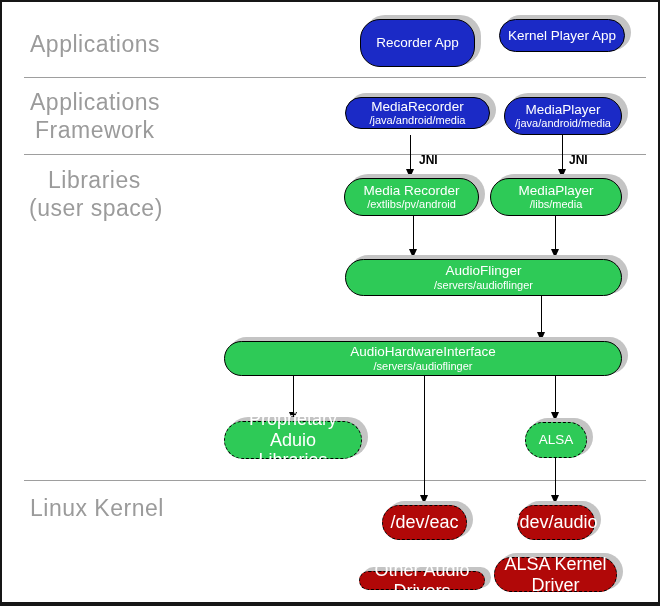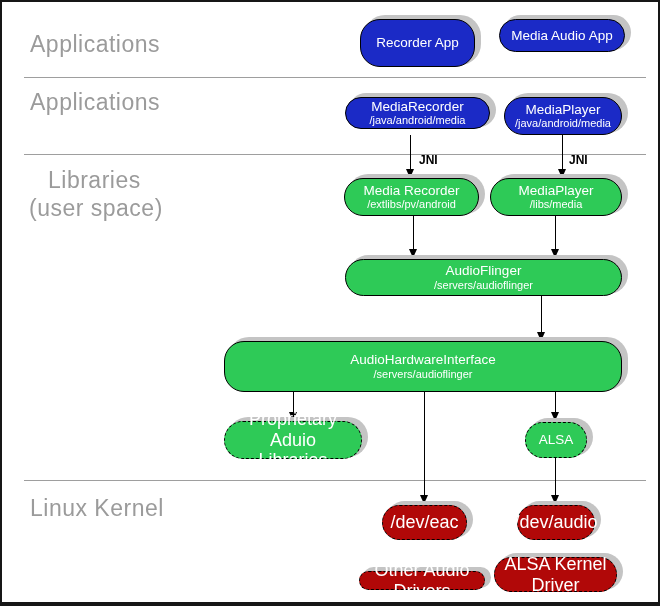--- a/index.html
+++ b/index.html
@@ -53,20 +53,21 @@
   }
 </style>
 </head>
 <body>
 
 <div class="frame">
 
   <div class="section-label" style="left:28px;top:28px">Applications</div>
 
   <div class="section-label" style="left:28px;top:86px">Applications</div>
+  <div class="section-label" style="left:33px;top:114px">Framework</div>
 
   <div class="section-label" style="left:46px;top:164px">Libraries</div>
   <div class="section-label" style="left:27px;top:192px">(user space)</div>
 
   <div class="section-label" style="left:28px;top:492px">Linux Kernel</div>
 
   <div class="divider" style="top:75px"></div>
   <div class="divider" style="top:152px"></div>
   <div class="divider" style="top:478px"></div>
 
@@ -80,21 +81,21 @@
   <div class="arrow" style="left:553px;top:374px;height:44px"></div>
   <div class="arrow" style="left:553px;top:456px;height:45px"></div>
 
   <div class="edge-label" style="left:417px;top:135px">JNI</div>
   <div class="edge-label" style="left:567px;top:135px">JNI</div>
 
   <div class="pill blue" style="left:358px;top:17px;width:115px;height:48px">
     <span class="t">Recorder App</span>
   </div>
   <div class="pill blue" style="left:497px;top:17px;width:126px;height:33px">
-    <span class="t">Media Audio App</span>
+    <span class="t">Kernel Player App</span>
   </div>
 
   <div class="pill blue" style="left:343px;top:95px;width:145px;height:32px">
     <span class="t">MediaRecorder</span>
     <span class="s">/java/android/media</span>
   </div>
   <div class="pill blue" style="left:502px;top:95px;width:118px;height:38px">
     <span class="t">MediaPlayer</span>
     <span class="s">/java/android/media</span>
   </div>
@@ -106,21 +107,21 @@
   <div class="pill green" style="left:488px;top:176px;width:132px;height:38px">
     <span class="t">MediaPlayer</span>
     <span class="s">/libs/media</span>
   </div>
 
   <div class="pill green" style="left:343px;top:257px;width:277px;height:37px">
     <span class="t">AudioFlinger</span>
     <span class="s">/servers/audioflinger</span>
   </div>
 
-  <div class="pill green" style="left:222px;top:339px;width:398px;height:51px">
+  <div class="pill green" style="left:222px;top:339px;width:398px;height:35px">
     <span class="t">AudioHardwareInterface</span>
     <span class="s">/servers/audioflinger</span>
   </div>
 
   <div class="pill green dashed" style="left:222px;top:419px;width:138px;height:38px">
     <span class="t2">Proprietary Aduio</span>
     <span class="t2">Libraries</span>
   </div>
 
   <div class="pill green dashed" style="left:523px;top:420px;width:62px;height:36px">

